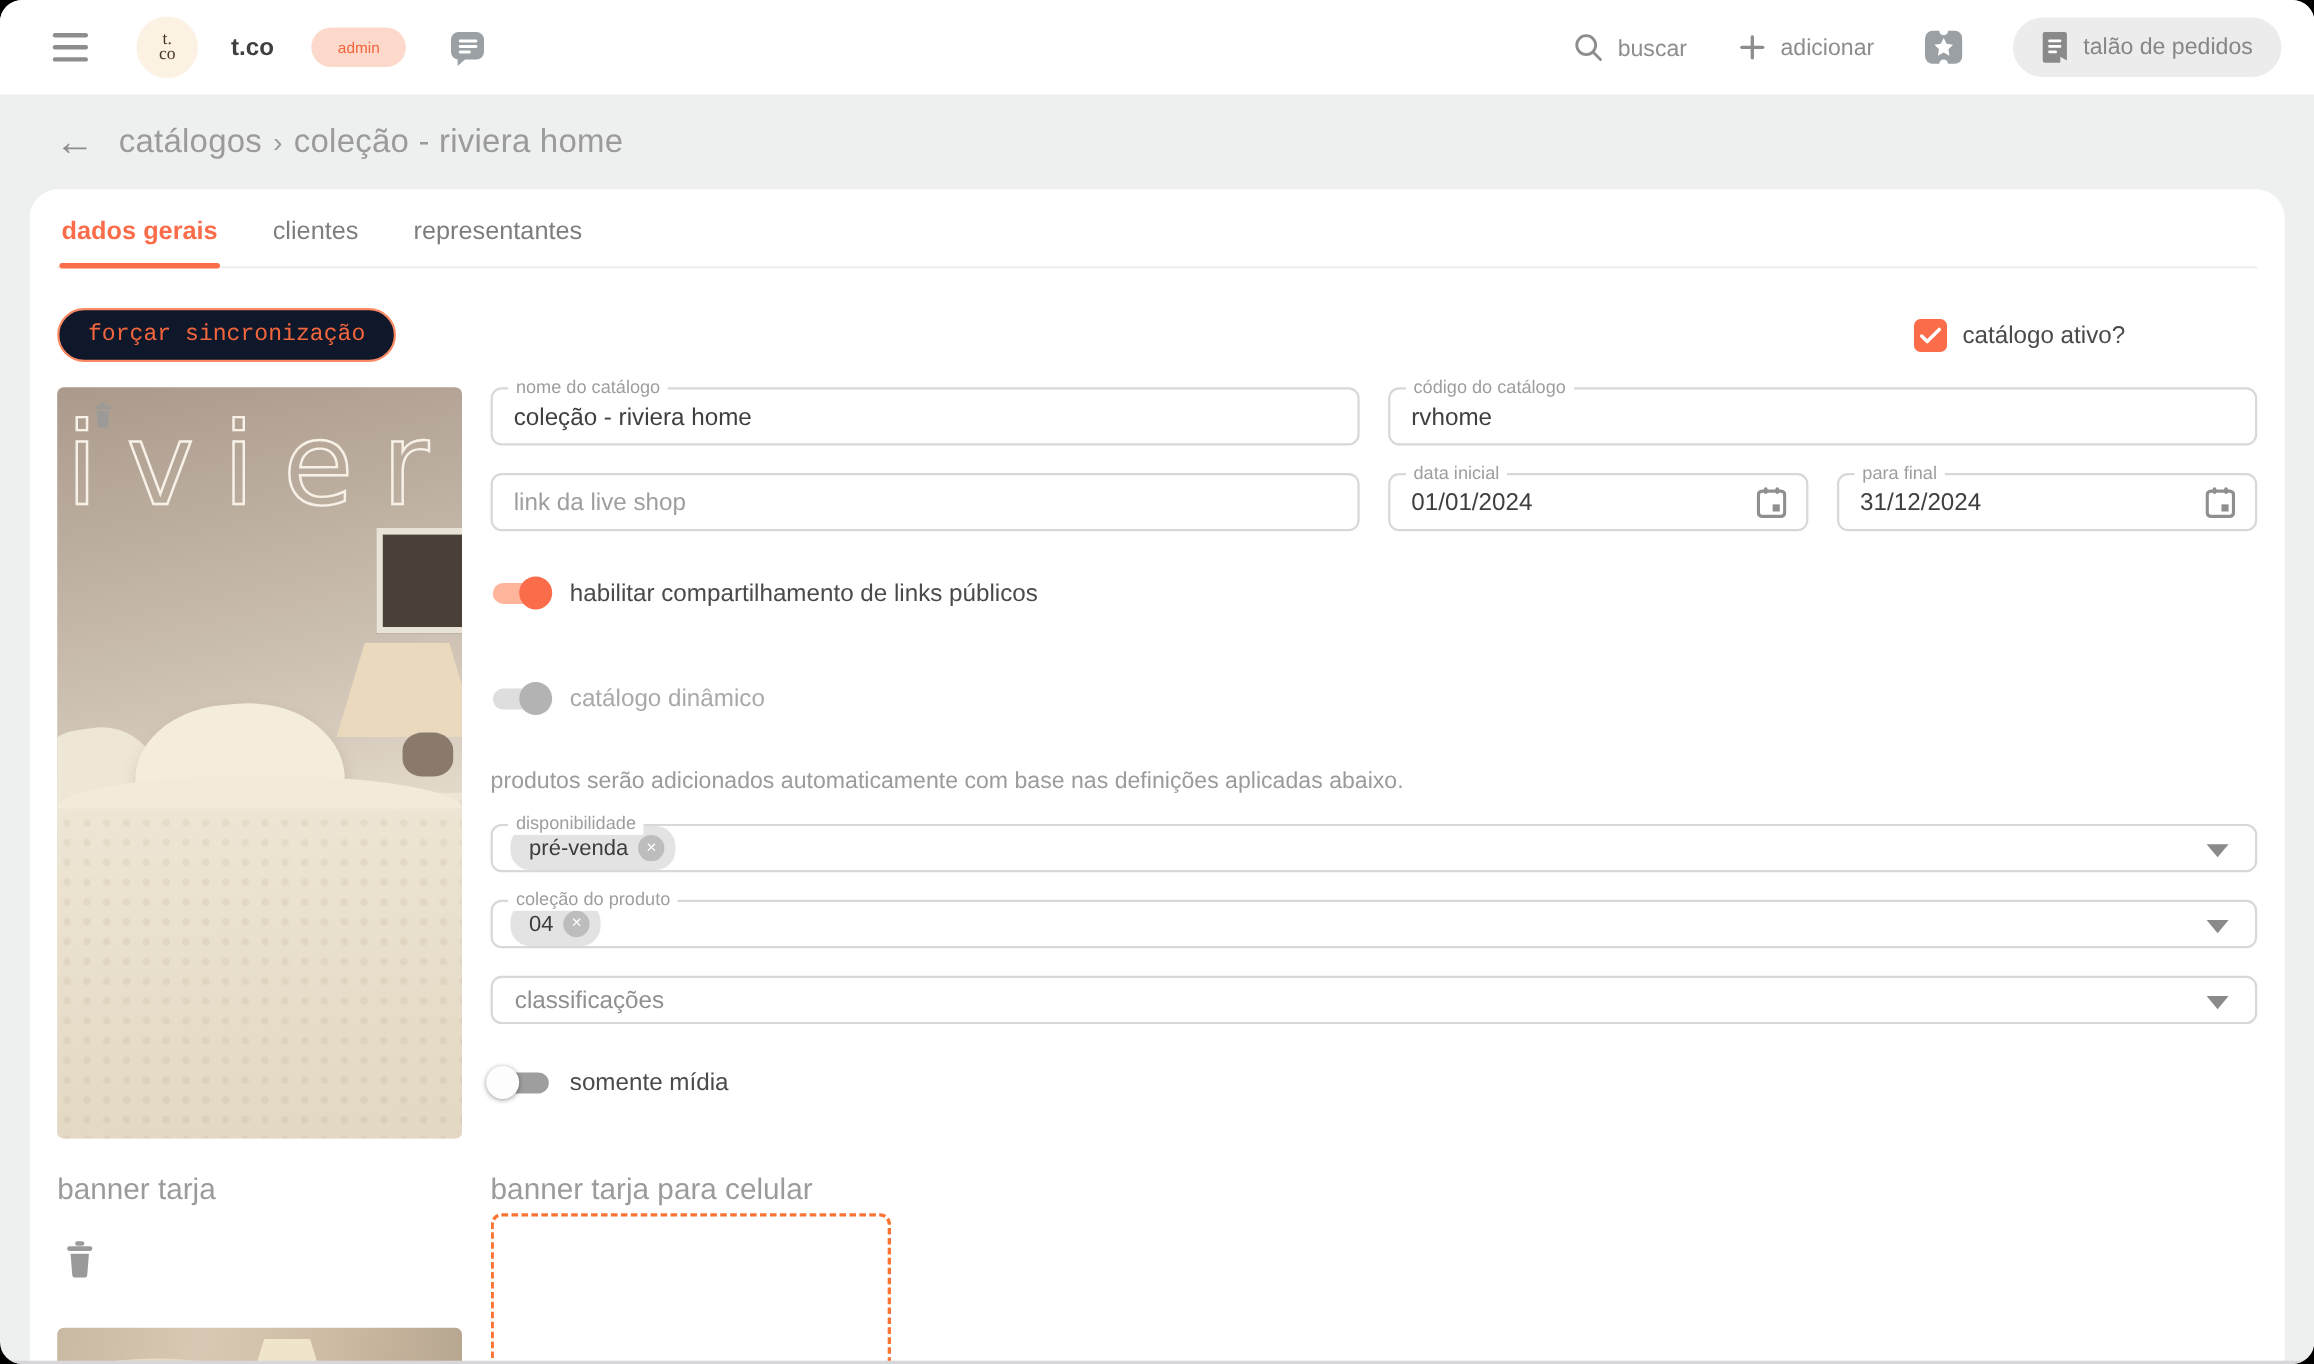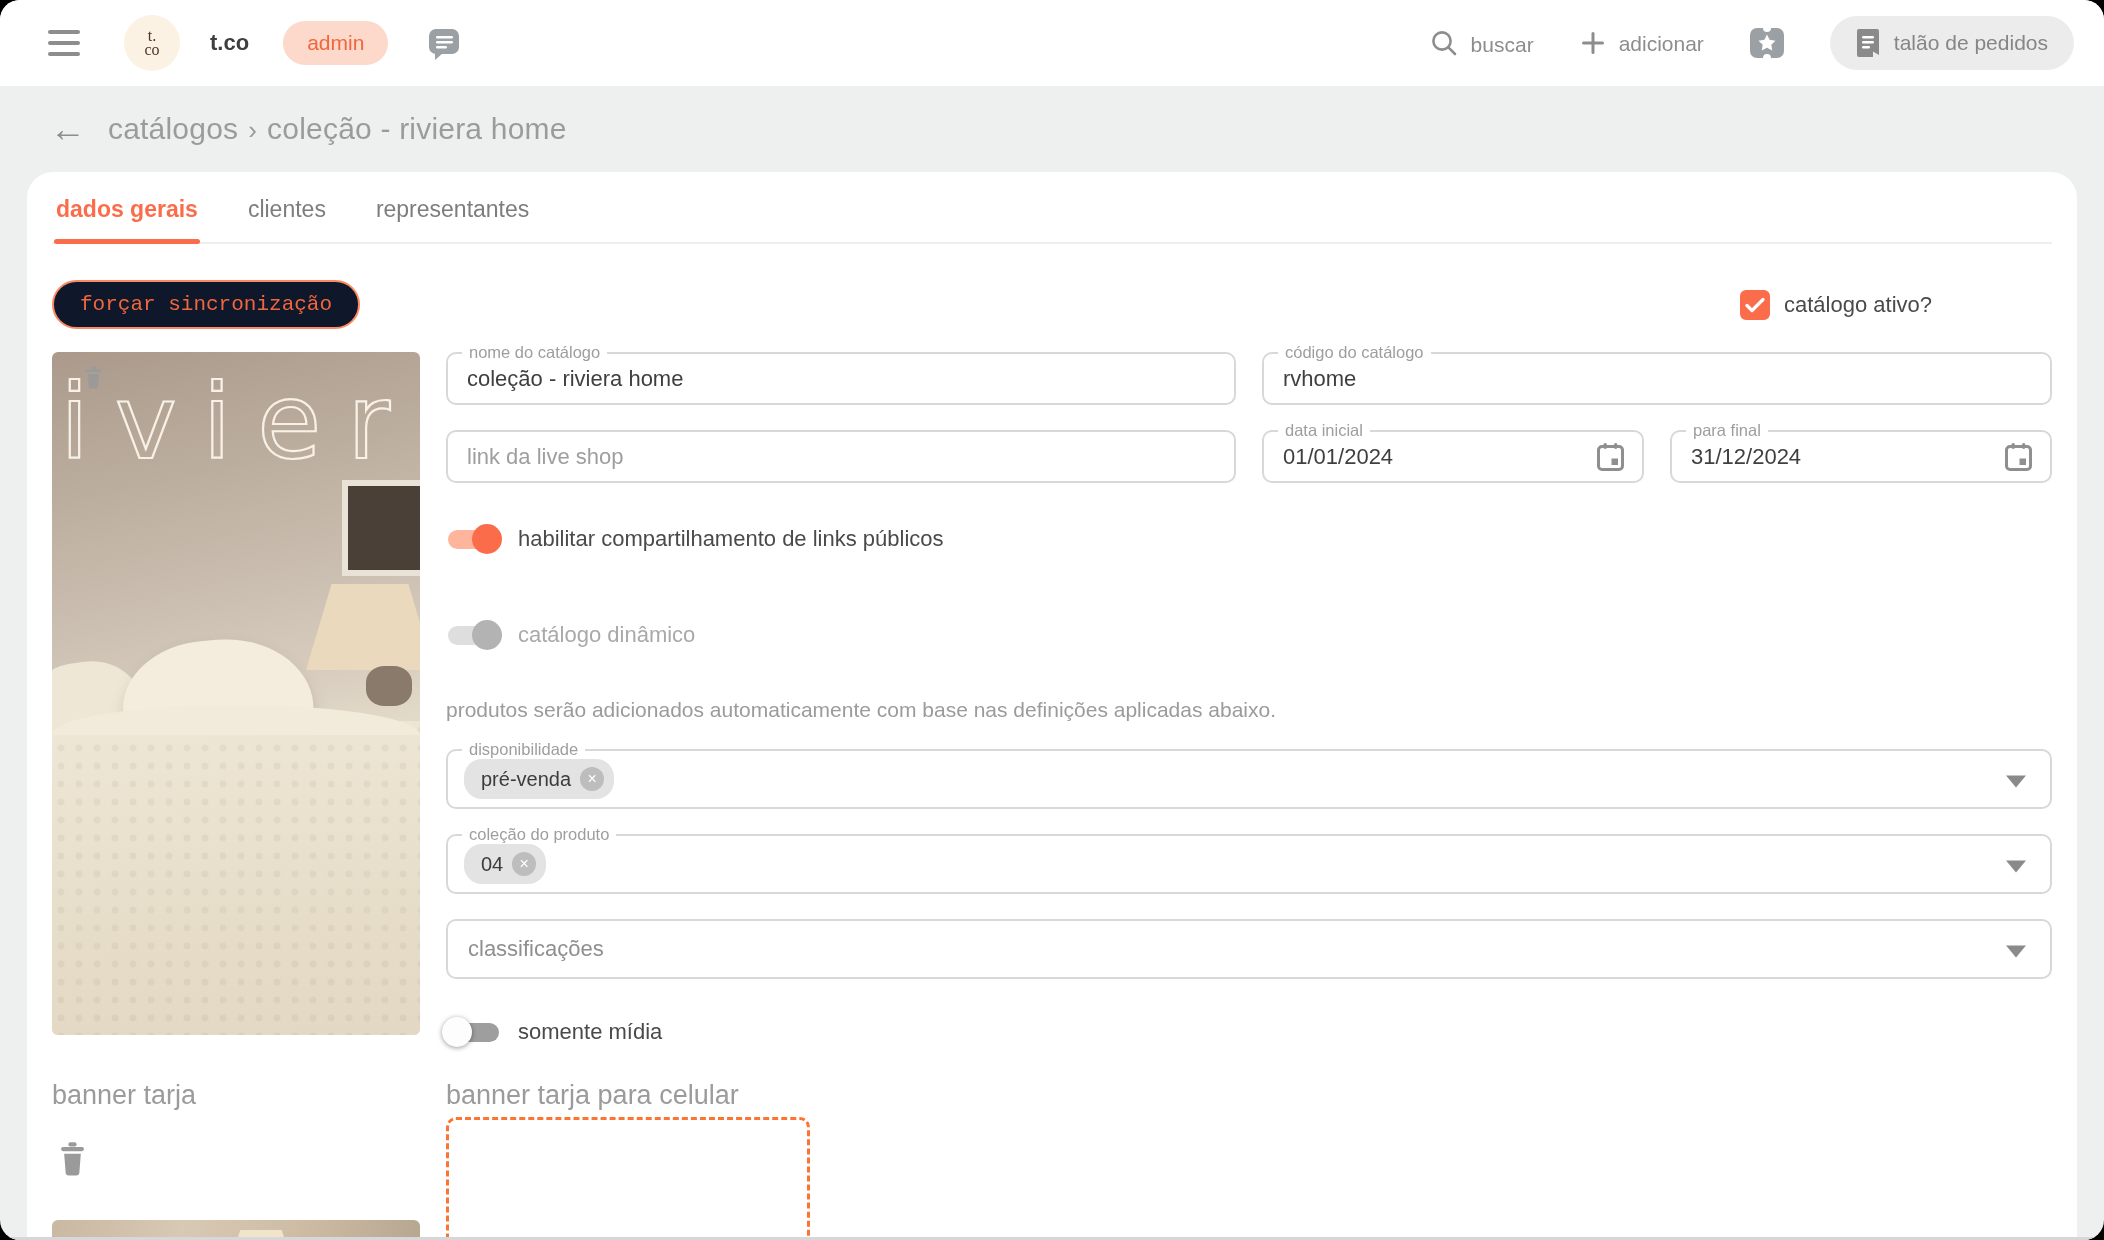--- a/index.html
+++ b/index.html
@@ -17,21 +17,21 @@
   .topbar-left{display:flex;align-items:center;gap:28px;}
   .hamburger{display:flex;flex-direction:column;gap:7px;cursor:pointer;padding:4px;}
   .hamburger span{display:block;width:32px;height:4px;border-radius:2px;background:#8d8d8d;}
   .logo-circle{
     width:56px;height:56px;border-radius:50%;background:#fcf2e3;
     display:flex;flex-direction:column;align-items:center;justify-content:center;
     font-family:"Liberation Serif",serif;color:#4a372a;font-size:16px;line-height:14px;margin-left:12px;
   }
   .brand{font-size:22px;font-weight:bold;color:#3f3f3f;margin-left:2px;}
   .role-pill{
-    background:#fcd9ca;color:#f2663e;font-size:21px;
+    background:#fcd9ca;color:#f2663e;font-size:14px;
     padding:10px 24px;border-radius:999px;margin-left:6px;
   }
   .topbar-right{display:flex;align-items:center;gap:46px;}
   .tb-item{display:flex;align-items:flex-end;gap:13px;color:#8d8d8d;font-size:21px;cursor:pointer;}
   .orders-pill{
     display:flex;align-items:center;gap:14px;background:#ececec;border-radius:999px;
     padding:12px 26px;color:#868686;font-size:21px;cursor:pointer;
   }
   
   .crumbrow{
@@ -115,21 +115,21 @@
   .switch .thumb{position:absolute;top:2px;left:-4px;width:30px;height:30px;border-radius:50%;background:#fdfdfd;
     box-shadow:0 1px 5px rgba(0,0,0,.4);}
   .switch[data-state="on"] .track{background:#ffb49c;}
   .switch[data-state="on"] .thumb{left:26px;background:#fb6d4a;box-shadow:none;}
   .switch[data-state="on-disabled"] .track{background:#dedede;}
   .switch[data-state="on-disabled"] .thumb{left:26px;background:#b3b3b3;box-shadow:none;}
   .switch-label{font-size:22px;color:#4a4a4a;}
   .switch-label.muted{color:#a9a9a9;}
   .auto-note{margin-top:46px;font-size:21px;color:#9b9b9b;}
   
-  .select{position:relative;height:60px;border:2px solid #d8d8d8;border-radius:10px;background:#fff;
+  .select{position:relative;height:44px;border:2px solid #d8d8d8;border-radius:10px;background:#fff;
     display:flex;align-items:center;padding:0 64px 0 16px;cursor:pointer;}
   .mt-sel1{margin-top:27px;}
   .mt-sel{margin-top:25px;}
   .select .legend{position:absolute;top:-11px;left:14px;background:#fff;padding:0 7px;font-size:16.5px;color:#9e9e9e;white-space:nowrap;}
   .select .ph{font-size:22px;color:#8f8f8f;padding-left:4px;}
   .chip{display:inline-flex;align-items:center;gap:9px;background:#e3e3e3;border-radius:18px;
     padding:8px 10px 8px 17px;font-size:20px;color:#3c3c3c;}
   .chip-x{width:24px;height:24px;border-radius:50%;background:#bdbdbd;color:#fff;
     display:flex;align-items:center;justify-content:center;font-size:16px;line-height:1;cursor:pointer;}
   .arrow-down{position:absolute;right:24px;top:50%;transform:translateY(-30%);

